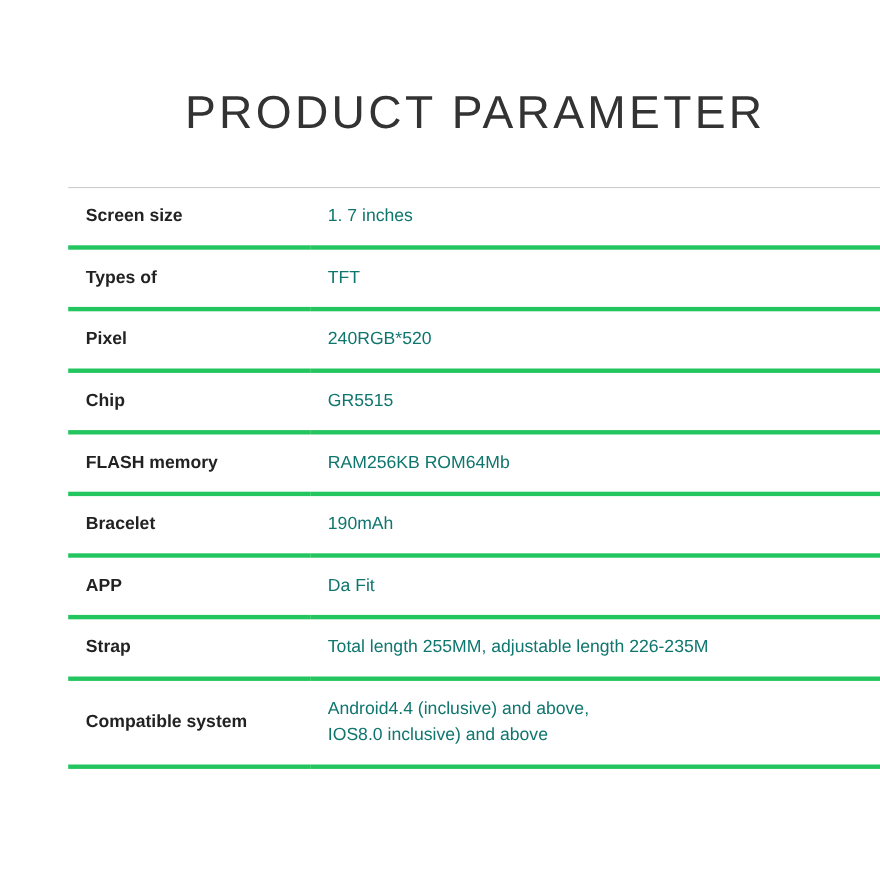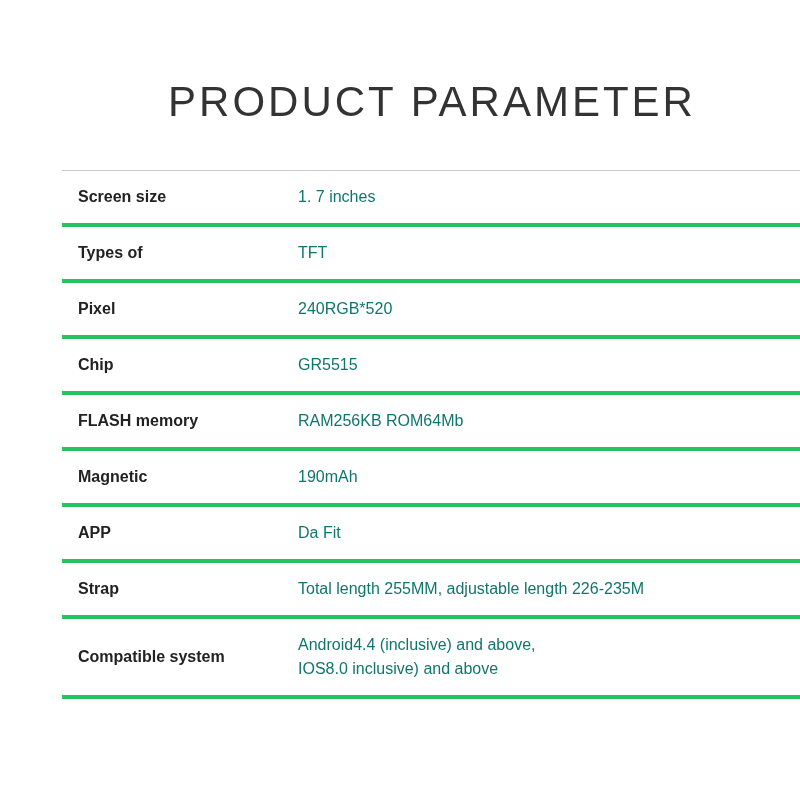--- a/index.html
+++ b/index.html
@@ -78,21 +78,21 @@
       </tr>
       <tr>
         <td class="label">Chip</td>
         <td class="value">GR5515</td>
       </tr>
       <tr>
         <td class="label">FLASH memory</td>
         <td class="value">RAM256KB ROM64Mb</td>
       </tr>
       <tr>
-        <td class="label">Magnetic</td>
+        <td class="label">Bracelet</td>
         <td class="value">190mAh</td>
       </tr>
       <tr>
         <td class="label">APP</td>
         <td class="value">Da Fit</td>
       </tr>
       <tr>
         <td class="label">Strap</td>
         <td class="value">Total length 255MM, adjustable length 226-235M</td>
       </tr>

